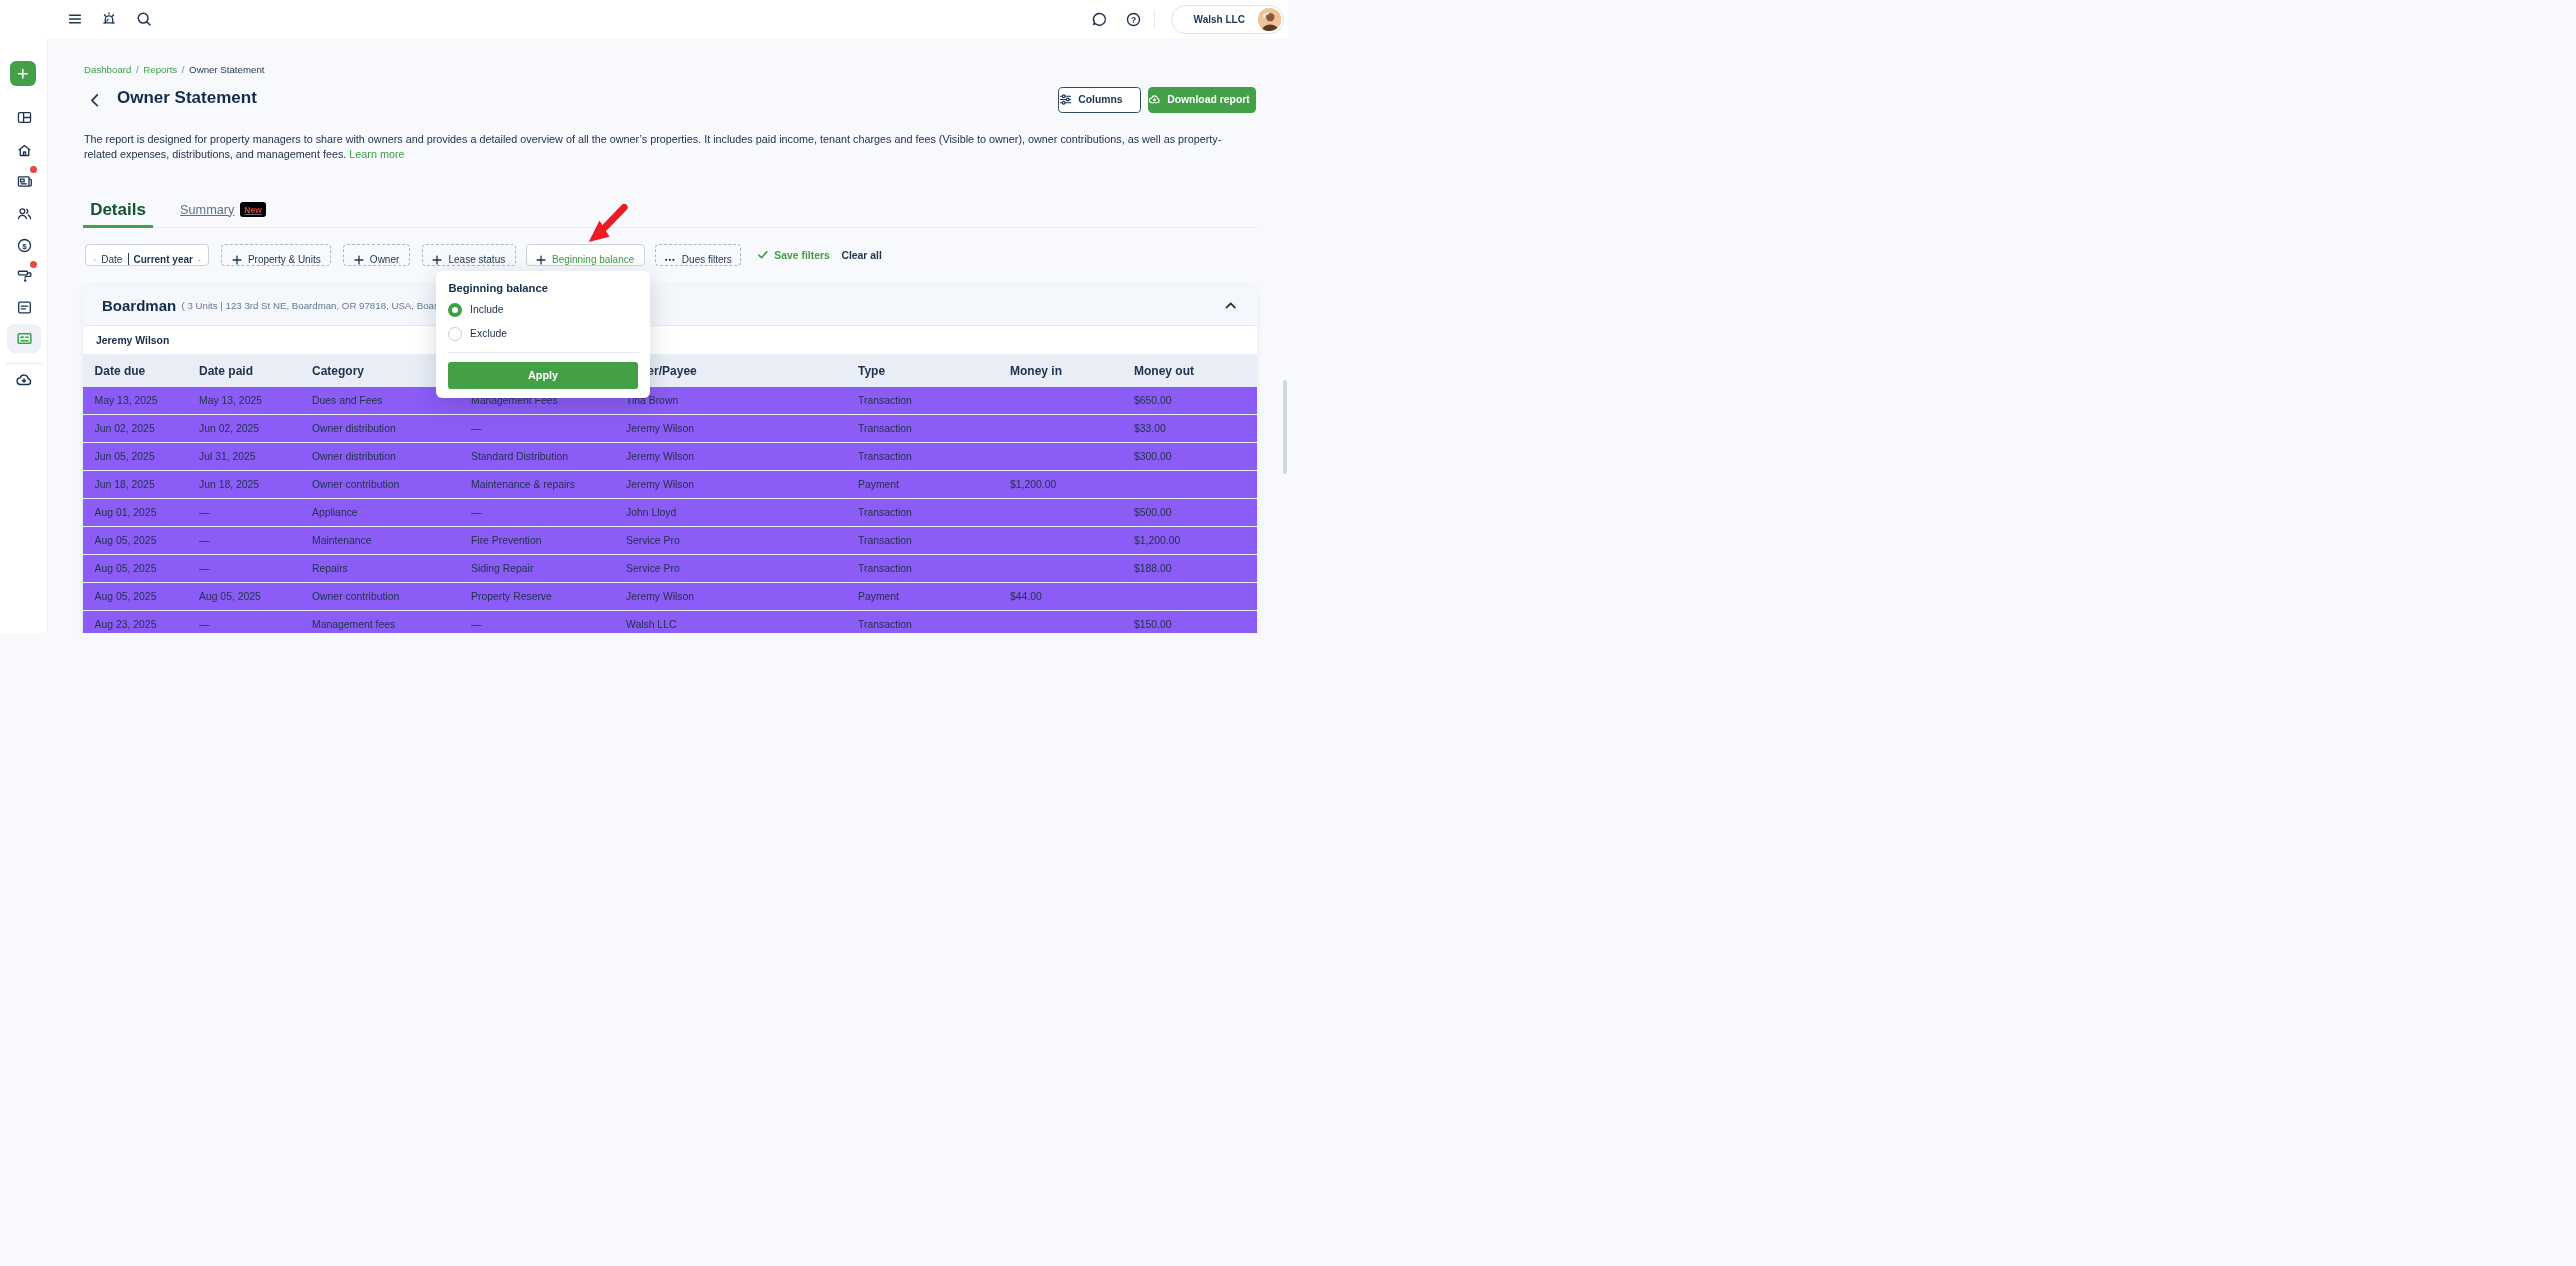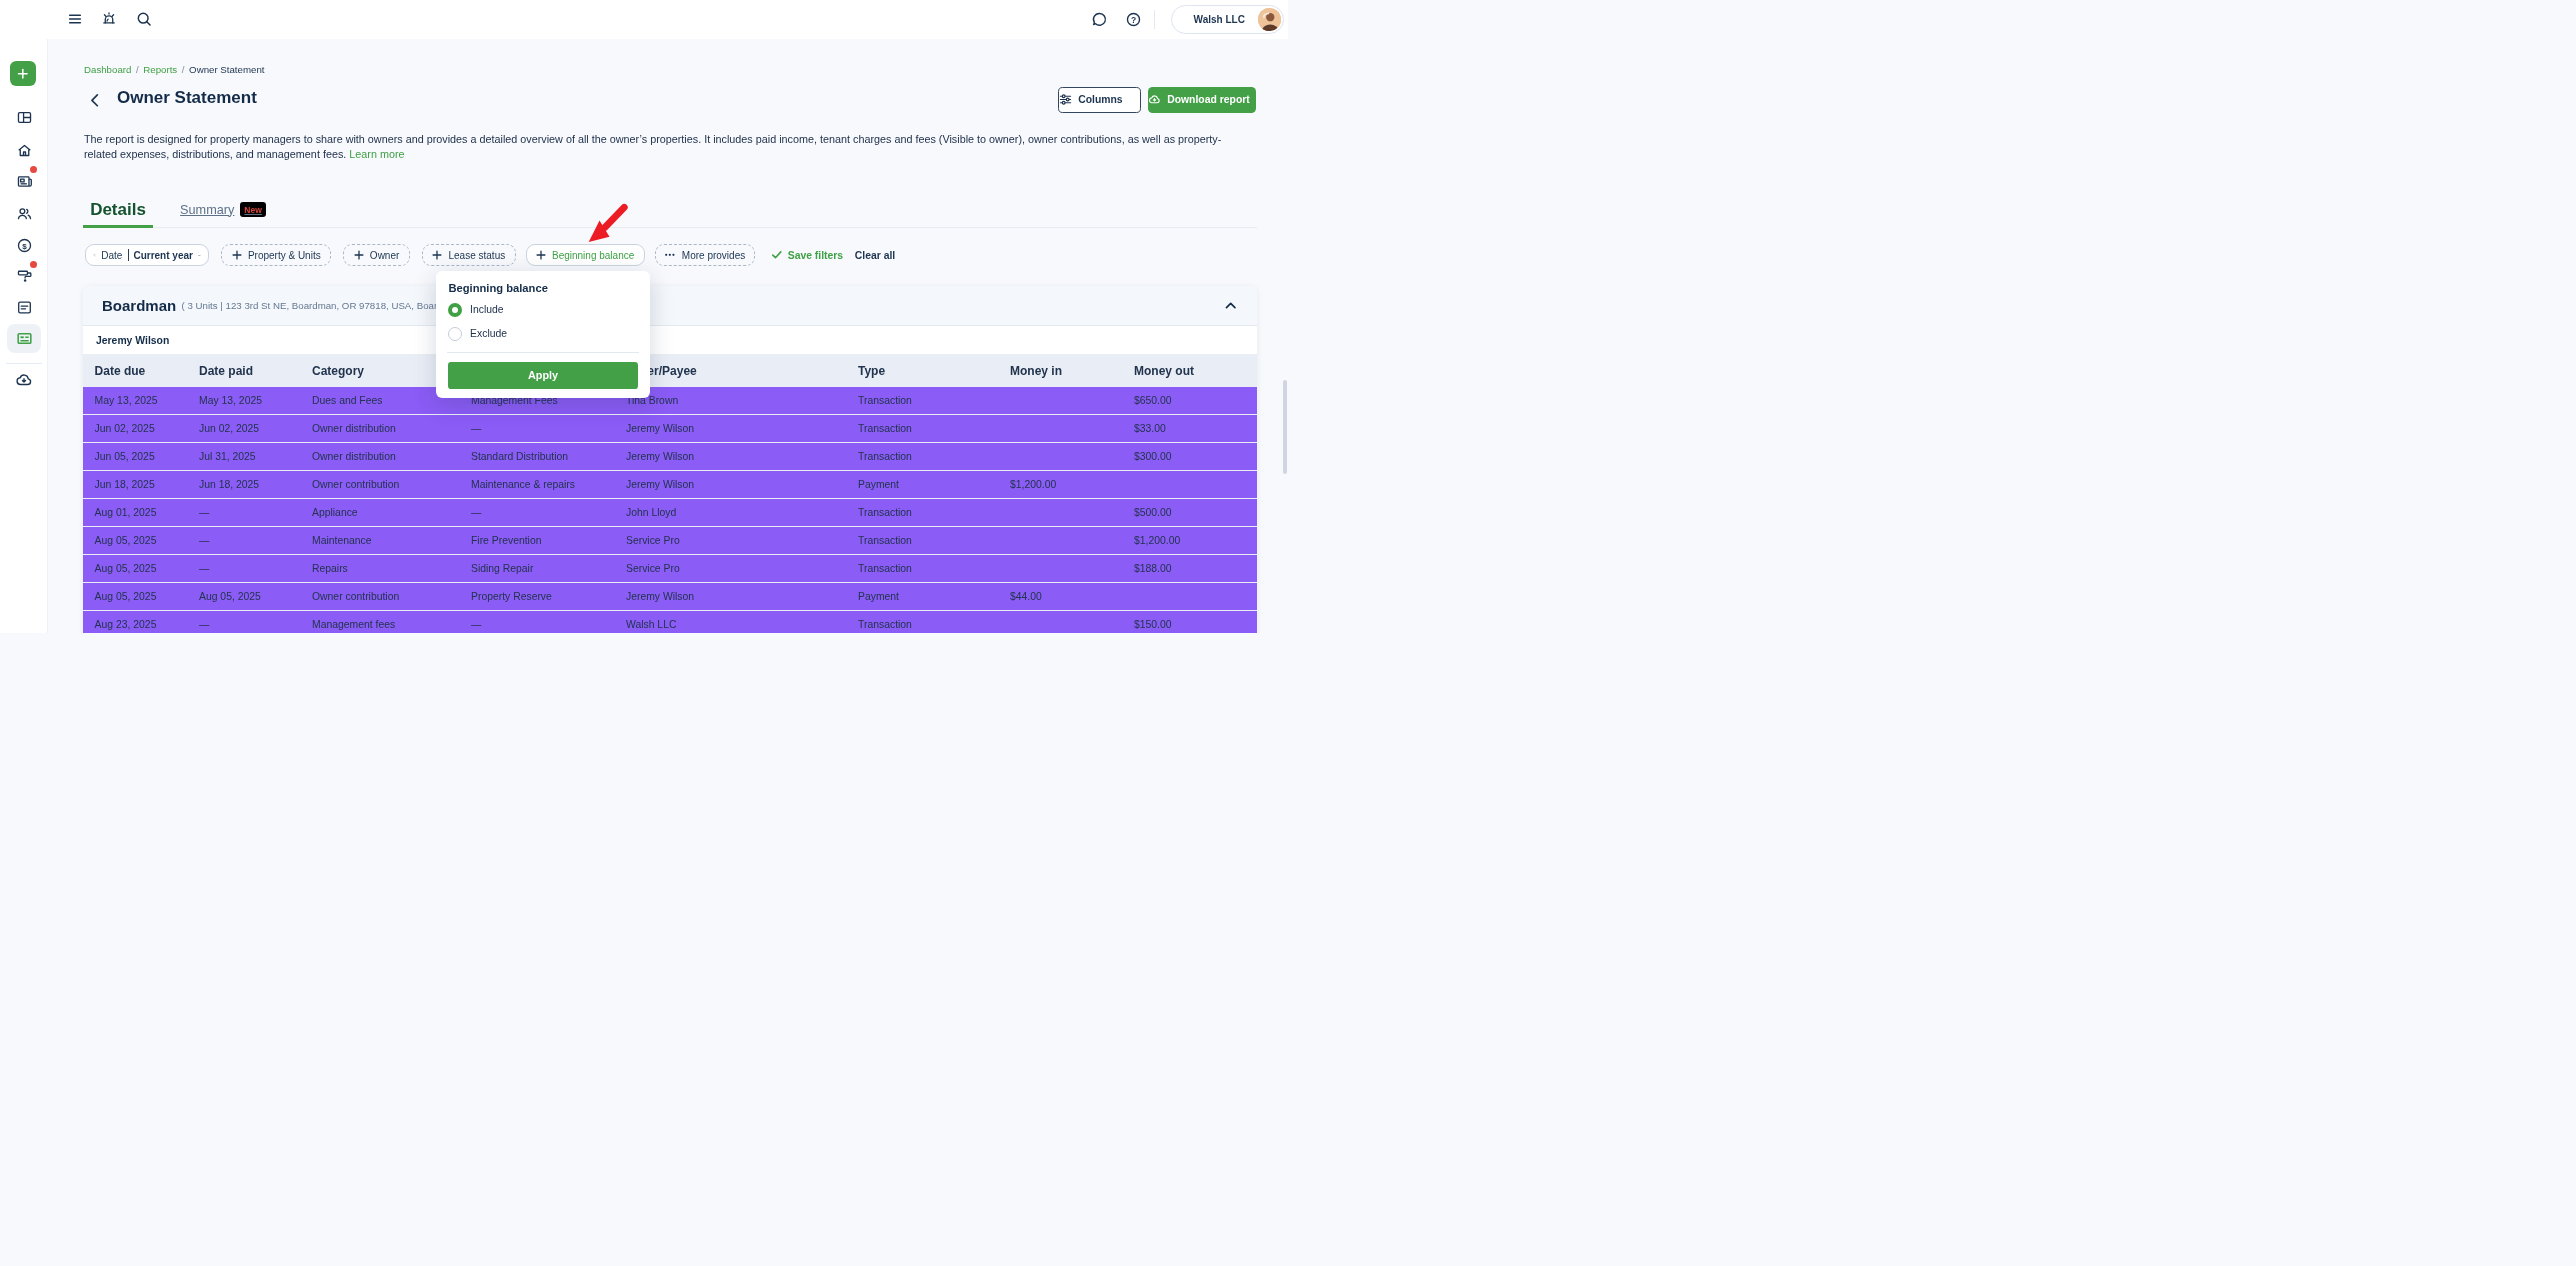--- a/index.html
+++ b/index.html
@@ -57,21 +57,21 @@
   
   .tabs { position:absolute; left:35px; top:153px; width:1174px; height:36px; border-bottom:0.8px solid #e7ecf2; display:flex; }
   .tab { position:relative; height:100%; display:flex; align-items:center; justify-content:center; cursor:pointer; }
   .tab-details { width:70px; font-size:17px; font-weight:bold; color:#14532d; }
   .tab-details::after { content:""; position:absolute; left:0; bottom:-0.8px; width:100%; height:3.1px; background:#43a047; }
   .tab-summary { margin-left:24px; padding:0 3.1px; gap:5.4px; font-size:12.7px; color:#5e7189;text-decoration:underline; }
   .badge-new { font-size:8.5px; font-weight:bold; color:#d5443c; background:#000000; border-radius:3px; padding:2.3px 4.6px; }
 
   
   .chiprow { position:absolute; left:37px; top:205px; height:22.4px; display:flex; align-items:center; }
-  .chip { display:inline-flex; align-items:center; height:22.4px; border-radius:9px; font-size:10px;
+  .chip { display:inline-flex; align-items:flex-end; height:22.4px; border-radius:4px; font-size:10px;
     color:#1d3450; cursor:pointer; white-space:nowrap; }
   .chip-solid { background:#fff; border:0.8px solid #c9d4e0; }
   .chip-dashed { border:0.8px dashed #aab7c8; }
   .date-chip { width:124px; padding:0 7px; gap:5.4px; }
   .date-chip .vdiv { width:0.8px; height:12.4px; background:#2c3e5a; }
   .date-chip .val { font-weight:bold; }
   .add-chip { padding:0 9.3px; gap:6.2px; margin-left:12.4px; }
   .bb-chip { margin-left:10px; padding:0 9.3px; gap:6.2px; }
   .bb-chip .lbl { color:#3fa045; }
   .more-chip { margin-left:10px; padding:0 8.5px; gap:6.2px; }
@@ -316,21 +316,21 @@
           <path d="M7 1.5v11M1.5 7h11"></path>
         </svg>
       <span class="lbl">Beginning balance</span>
     </div>
     <div class="chip chip-dashed more-chip">
       <svg width="11.6" height="11.6" viewBox="0 0 16 16" fill="#1d3450">
           <circle cx="3" cy="8" r="1.5"></circle>
           <circle cx="8" cy="8" r="1.5"></circle>
           <circle cx="13" cy="8" r="1.5"></circle>
         </svg>
-      <span>More provides</span>
+      <span>Dues filters</span>
     </div>
     <span class="savefilters">
       <svg width="11.6" height="11.6" viewBox="0 0 16 16" fill="none" stroke="#3fa045" stroke-width="2.2" stroke-linecap="round" stroke-linejoin="round">
           <path d="M2.5 8.5L6.2 12l7.3-8"></path>
         </svg>
       <span>Save filters</span>
     </span>
     <span class="clearall">Clear all</span>
   </div>
 

